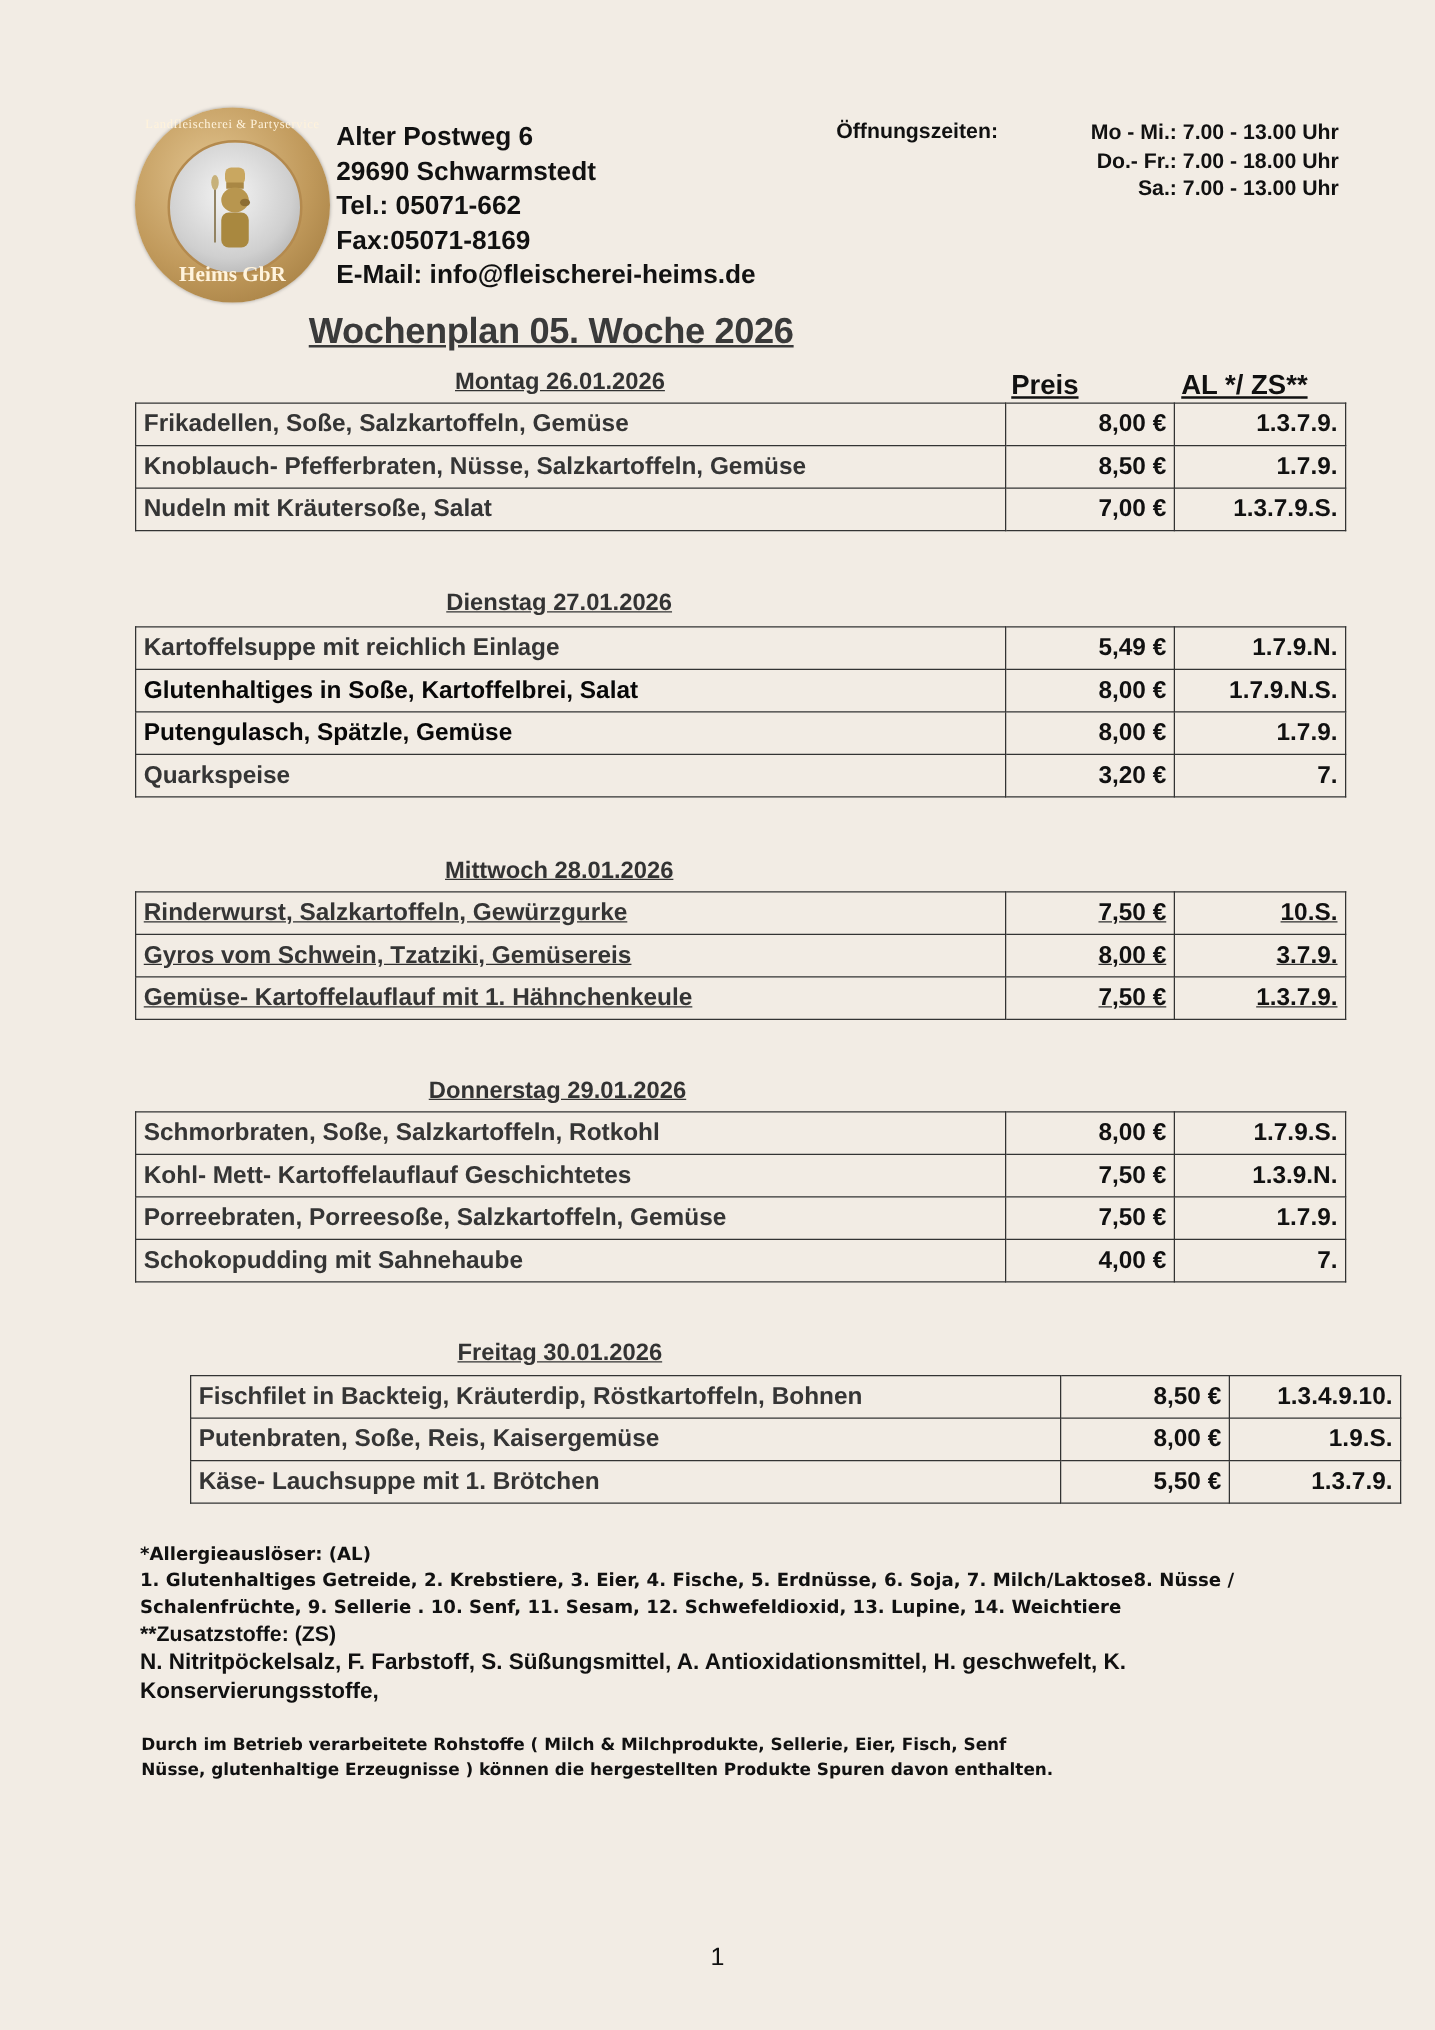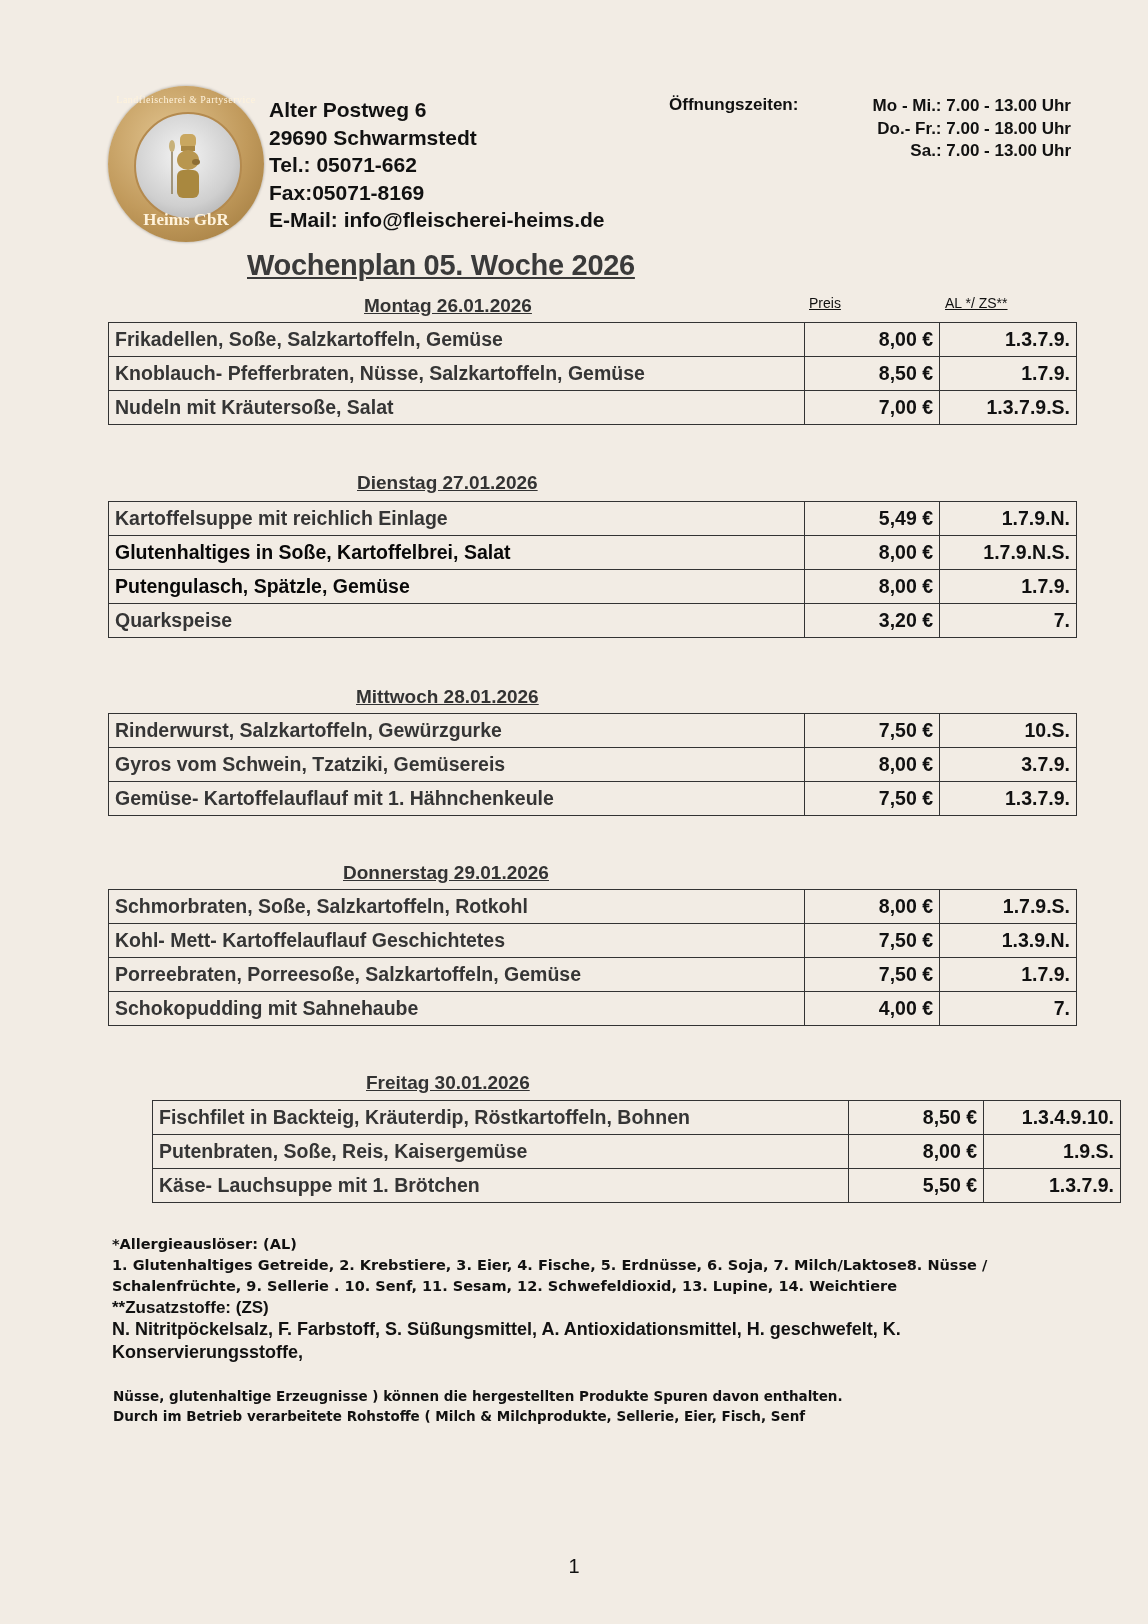--- a/index.html
+++ b/index.html
@@ -48,21 +48,21 @@
   .title {
     position: absolute; left: 247px; top: 249px;
     font-family: "Liberation Sans", sans-serif; font-size: 29px; font-weight: bold;
     color: #3a3a3a; text-decoration: underline; letter-spacing: -0.3px;
   }
   .day-title {
     position: absolute; font-size: 19px; font-weight: bold; color: #333;
     text-decoration: underline;
   }
   .col-head {
-    position: absolute; top: 295px; font-size: 14px; font-weight: normal; color: #111; text-decoration: underline;
+    position: absolute; top: 295px; font-size: 22px; font-weight: bold; color: #111; text-decoration: underline;
   }
   table.menu {
     position: absolute; left: 108px; width: 969px;
     border-collapse: collapse;
     table-layout: fixed;
   }
   table.menu td {
     border: 1.5px solid #333;
     height: 33px; padding: 0 6px;
     font-size: 19.5px; font-weight: bold; color: #353535;
@@ -168,21 +168,21 @@
   </tr>
   <tr>
     <td class="dish">Quarkspeise</td>
     <td class="price">3,20 €</td>
     <td class="codes">7.</td>
   </tr>
 </tbody>
   </table>
 
 <div class="day-title" style="left:356px; top:686px;">Mittwoch 28.01.2026</div>
-<table class="menu" style="top:713px;">
+<table class="menu" style="top:713px;text-decoration:underline;">
   <tbody>
       <tr>
     <td class="dish"> Rinderwurst, Salzkartoffeln, Gewürzgurke</td>
     <td class="price">7,50 €</td>
     <td class="codes">10.S.</td>
   </tr>
   <tr>
     <td class="dish">Gyros vom Schwein, Tzatziki, Gemüsereis</td>
     <td class="price">8,00 €</td>
     <td class="codes">3.7.9.</td>
@@ -243,17 +243,17 @@
   </table>
 
 <div class="legend">
   <div class="mono">*Allergieauslöser: (AL)</div>
   <div class="mono">1. Glutenhaltiges Getreide, 2. Krebstiere, 3. Eier, 4. Fische, 5. Erdnüsse, 6. Soja, 7. Milch/Laktose8. Nüsse / Schalenfrüchte, 9. Sellerie . 10. Senf, 11. Sesam, 12. Schwefeldioxid, 13. Lupine,  14. Weichtiere</div>
   <div class="zs-head">**Zusatzstoffe: (ZS)</div>
   <div class="zs-body">N. Nitritpöckelsalz, F. Farbstoff, S. Süßungsmittel, A. Antioxidationsmittel, H. geschwefelt,  K. Konservierungsstoffe,</div>
 </div>
 
 <div class="note">
+  <div>Durch im Betrieb verarbeitete Rohstoffe ( Milch &amp; Milchprodukte, Sellerie, Eier, Fisch, Senf</div>
   <div>Nüsse, glutenhaltige Erzeugnisse ) können die hergestellten Produkte Spuren davon enthalten.</div>
-  <div>Durch im Betrieb verarbeitete Rohstoffe ( Milch &amp; Milchprodukte, Sellerie, Eier, Fisch, Senf</div>
 </div>
 
 <div class="page-num">1</div>
 
 </body></html>

